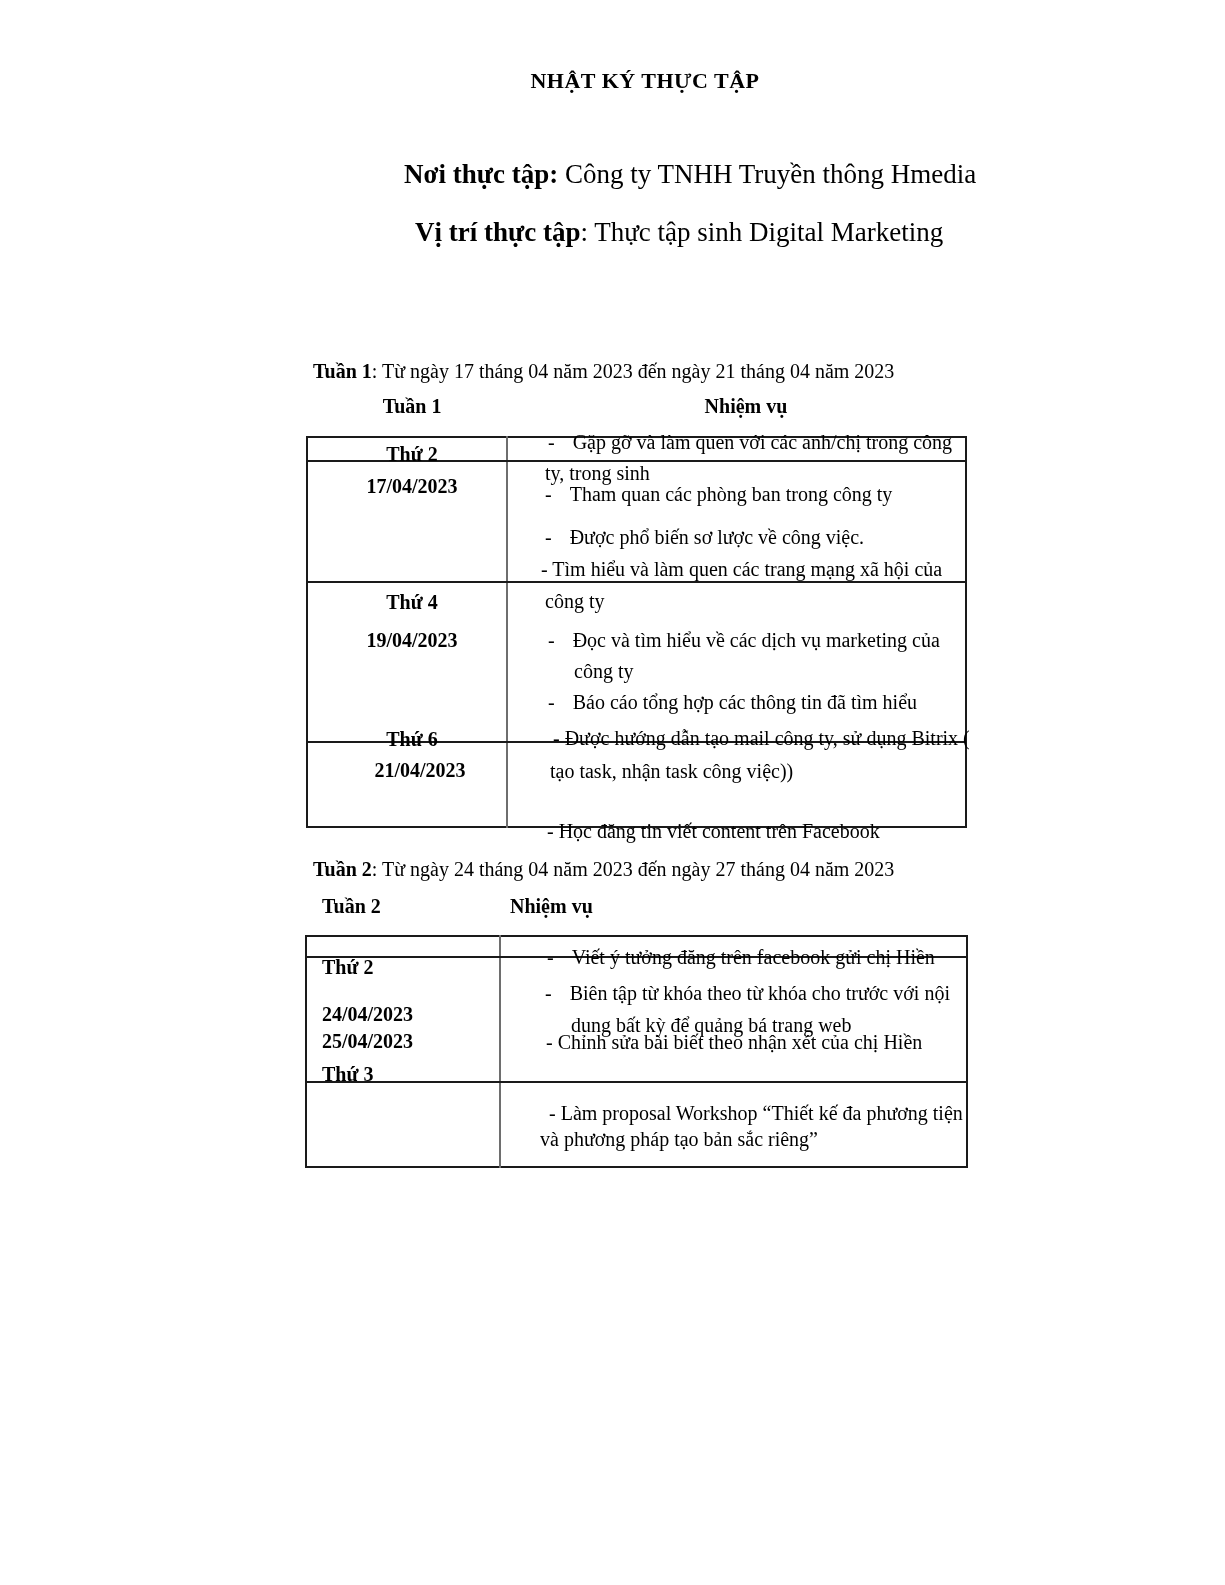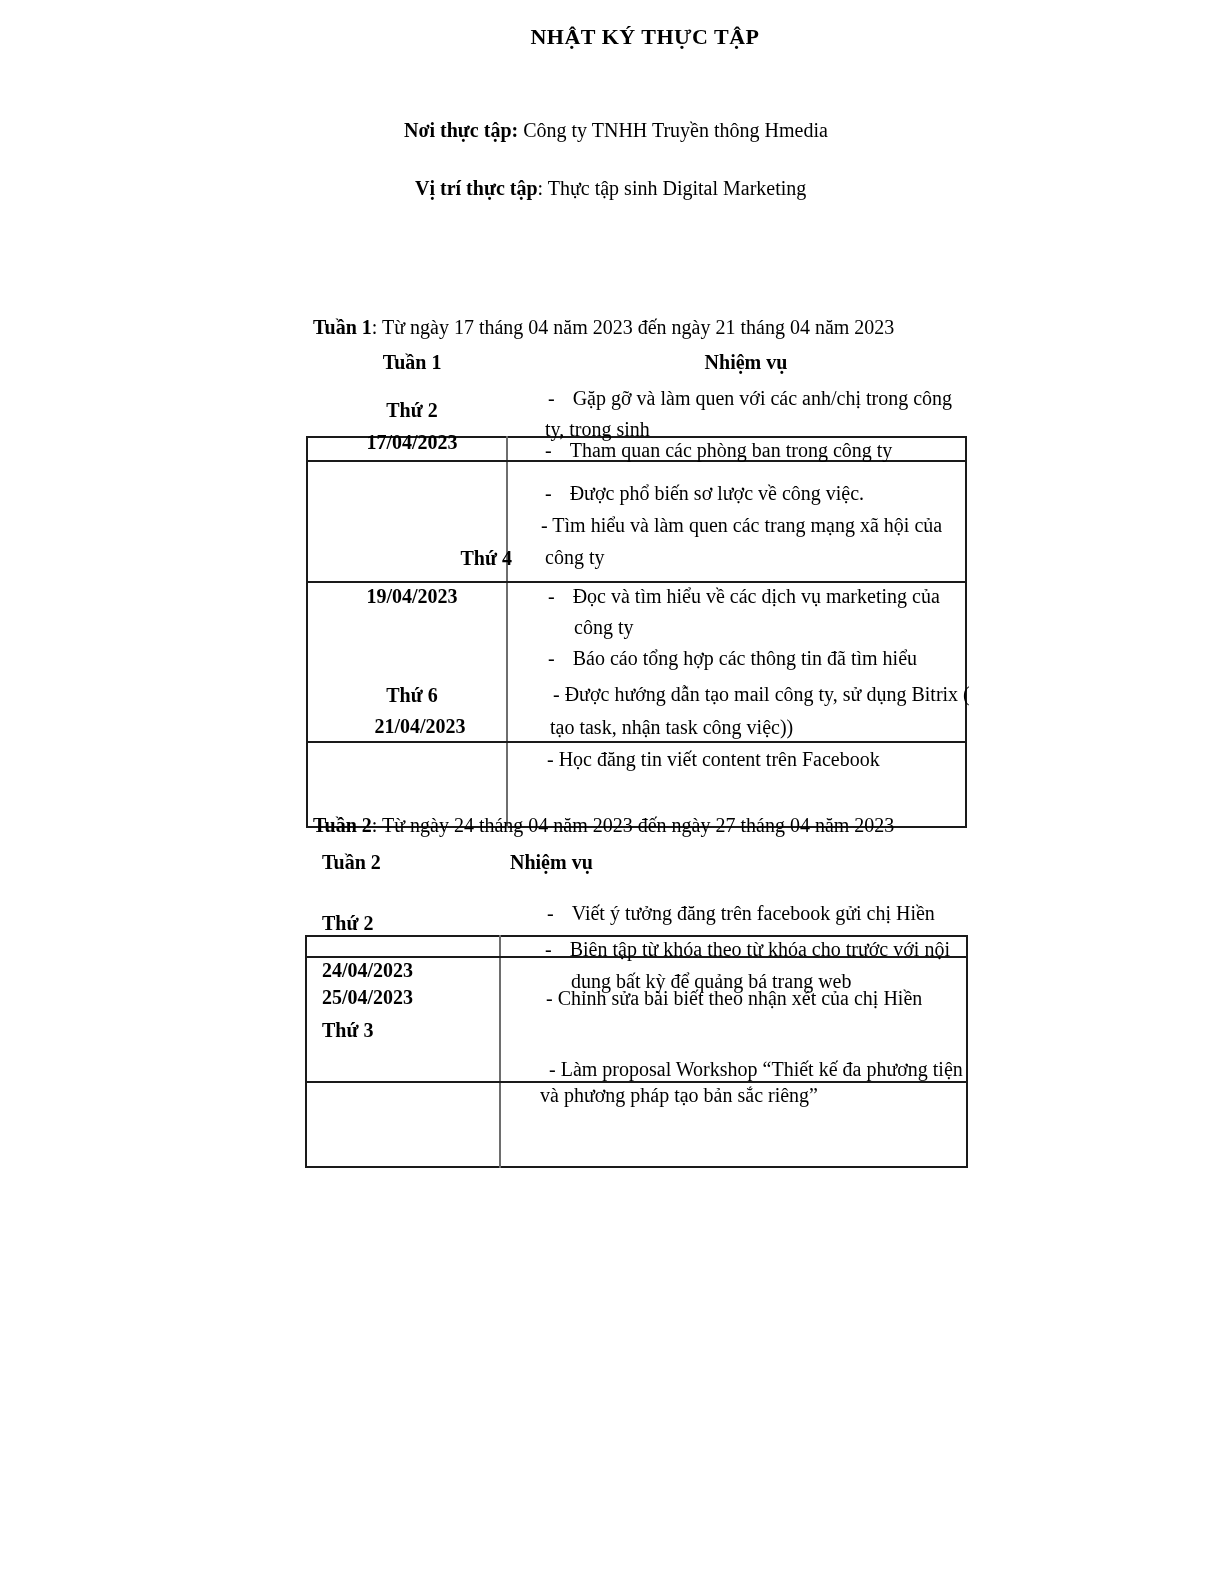--- a/index.html
+++ b/index.html
@@ -10,25 +10,26 @@
     font-family:"Liberation Serif","DejaVu Serif",serif;
     color:#000;
     overflow:hidden;
   }
   .line{
     position:absolute;
     font-size:20px;
     line-height:24px;
     white-space:pre;
     z-index:2;
+    margin-top:44px;
   }
   .b{font-weight:bold;}
   .center{text-align:center;}
   .title{font-size:22px;font-weight:bold;letter-spacing:0.5px;}
-  .hd{font-size:20px;}
+  .hd{font-size:27px;}
   .cell{font-weight:bold;}
   .d{display:inline-block;}
   .t{margin-left:18px;}
   .bline{position:absolute;background:#1a1a1a;z-index:1;}
   .vline{position:absolute;background:#6e6e6e;z-index:1;}
   .rect{position:absolute;border:2px solid #1a1a1a;box-sizing:border-box;background:transparent;z-index:1;}
 </style>
 </head>
 <body>
 
@@ -46,37 +47,37 @@
   <div class="line b center" style="left:516px;top:350px;width:460px;">Nhiệm vụ</div>
 
   <div class="rect" style="left:306px;top:436px;width:661px;height:392px;"></div>
   <div class="vline" style="left:506px;top:436px;width:2px;height:392px;"></div>
   <div class="bline" style="left:306px;top:460px;width:661px;height:2px;"></div>
   <div class="bline" style="left:306px;top:581px;width:661px;height:2px;"></div>
   <div class="bline" style="left:306px;top:741px;width:661px;height:2px;"></div>
 
   <div class="line cell center" style="left:312px;top:398px;width:200px;">Thứ 2</div>
   <div class="line cell center" style="left:312px;top:430px;width:200px;">17/04/2023</div>
-  <div class="line cell center" style="left:312px;top:546px;width:200px;text-align:right;">Thứ 4</div>
+  <div class="line cell center" style="left:312px;top:546px;width:200px;">Thứ 4</div>
   <div class="line cell center" style="left:312px;top:584px;width:200px;">19/04/2023</div>
   <div class="line cell center" style="left:312px;top:683px;width:200px;">Thứ 6</div>
   <div class="line cell center" style="left:320px;top:714px;width:200px;">21/04/2023</div>
 
   <div class="line" style="left:548px;top:386px;"><span class="d">-</span><span class="t">Gặp gỡ và làm quen với các anh/chị trong công</span></div>
   <div class="line" style="left:545px;top:417px;">ty, trong sinh</div>
   <div class="line" style="left:545px;top:438px;text-align:center;"><span class="d">-</span><span class="t">Tham quan các phòng ban trong công ty</span></div>
   <div class="line" style="left:545px;top:481px;"><span class="d">-</span><span class="t">Được phổ biến sơ lược về công việc.</span></div>
   <div class="line" style="left:541px;top:513px;">- Tìm hiểu và làm quen các trang mạng xã hội của</div>
   <div class="line" style="left:545px;top:545px;">công ty</div>
   <div class="line" style="left:548px;top:584px;"><span class="d">-</span><span class="t">Đọc và tìm hiểu về các dịch vụ marketing của</span></div>
   <div class="line" style="left:574px;top:615px;">công ty</div>
   <div class="line" style="left:548px;top:646px;"><span class="d">-</span><span class="t">Báo cáo tổng hợp các thông tin đã tìm hiểu</span></div>
   <div class="line" style="left:553px;top:682px;">- Được hướng dẫn tạo mail công ty, sử dụng Bitrix (</div>
   <div class="line" style="left:550px;top:715px;">tạo task, nhận task công việc))</div>
-  <div class="line" style="left:547px;top:747px;">- Học đăng tin viết content trên Facebook</div>
+  <div class="line" style="left:547px;top:775px;">- Học đăng tin viết content trên Facebook</div>
 
   <div class="line" style="left:313px;top:813px;"><span class="b">Tuần 2</span><span>: Từ ngày 24 tháng 04 năm 2023 đến ngày 27 tháng 04 năm 2023</span></div>
 
   <div class="line b" style="left:322px;top:850px;">Tuần 2</div>
   <div class="line b" style="left:510px;top:850px;">Nhiệm vụ</div>
 
   <div class="rect" style="left:305px;top:935px;width:663px;height:233px;"></div>
   <div class="vline" style="left:499px;top:935px;width:2px;height:233px;"></div>
   <div class="bline" style="left:305px;top:956px;width:663px;height:2px;"></div>
   <div class="bline" style="left:305px;top:1081px;width:663px;height:2px;"></div>

